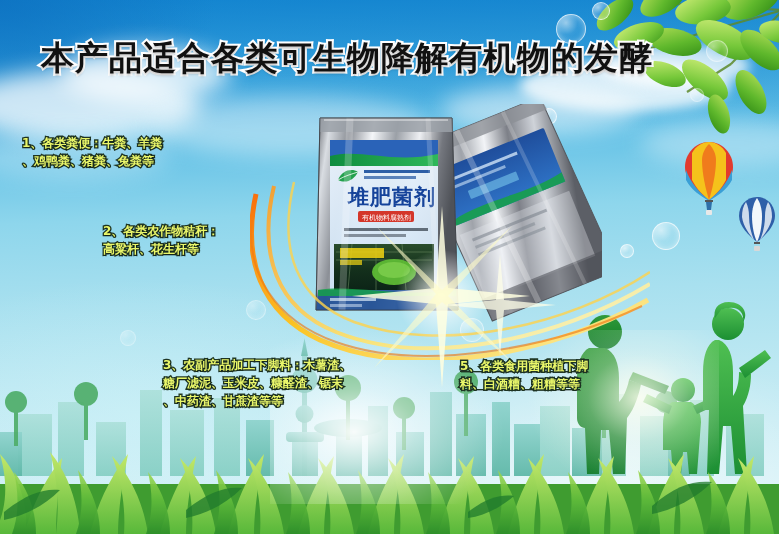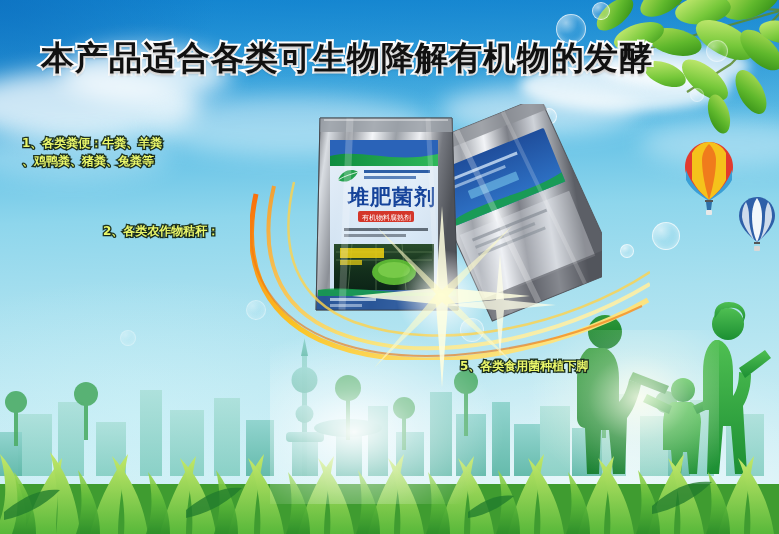--- a/index.html
+++ b/index.html
@@ -86,21 +86,21 @@
     paint-order:stroke fill;
     text-shadow:1px 1px 1px rgba(0,0,0,.30);
     white-space:nowrap;
   }
   .bullet .ln{display:block;}
 
   .b1{left:22px;top:134px;}
   .b2{left:55px;top:222px;margin-left:48px;}
   .b3{left:163px;top:356px;}
   .b4{left:563px;top:219px;}
-  .b5{left:460px;top:357px;}
+  .b5{left:460px;top:357px;text-decoration:underline;}
 </style>
 </head>
 <body>
 
 <div id="poster">
 
   <div class="sky"></div>
   <div class="sky-top-dark"></div>
   <div class="sky-left-dark"></div>
 
@@ -492,23 +492,30 @@
 
   <div class="title">本产品适合各类可生物降解有机物的发酵</div>
 
   <div class="bullet b1">
     <span class="ln">1、各类粪便：牛粪、羊粪</span>
     <span class="ln">、鸡鸭粪、猪粪、兔粪等</span>
   </div>
 
   <div class="bullet b2">
     <span class="ln">2、各类农作物秸秆：</span>
-  </div>
-
+    <span class="ln">高粱杆、花生杆等</span>
+  </div>
+
+  <div class="bullet b3">
+    <span class="ln">3、农副产品加工下脚料：木薯渣、</span>
+    <span class="ln">糖厂滤泥、玉米皮、糠醛渣、锯末</span>
+    <span class="ln">、中药渣、甘蔗渣等等</span>
+  </div>
 
   <div class="bullet b4">
   </div>
 
   <div class="bullet b5">
     <span class="ln">5、各类食用菌种植下脚</span>
+    <span class="ln">料、白酒糟、粗糟等等</span>
   </div>
 
 </div>
 
 </body></html>

